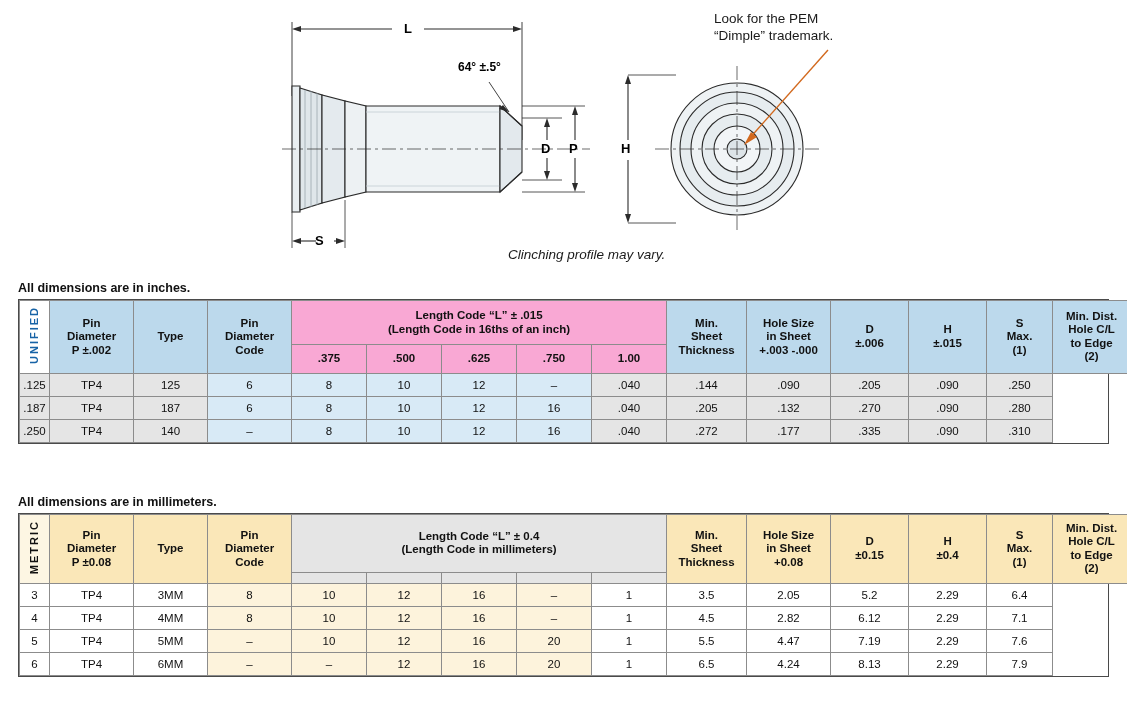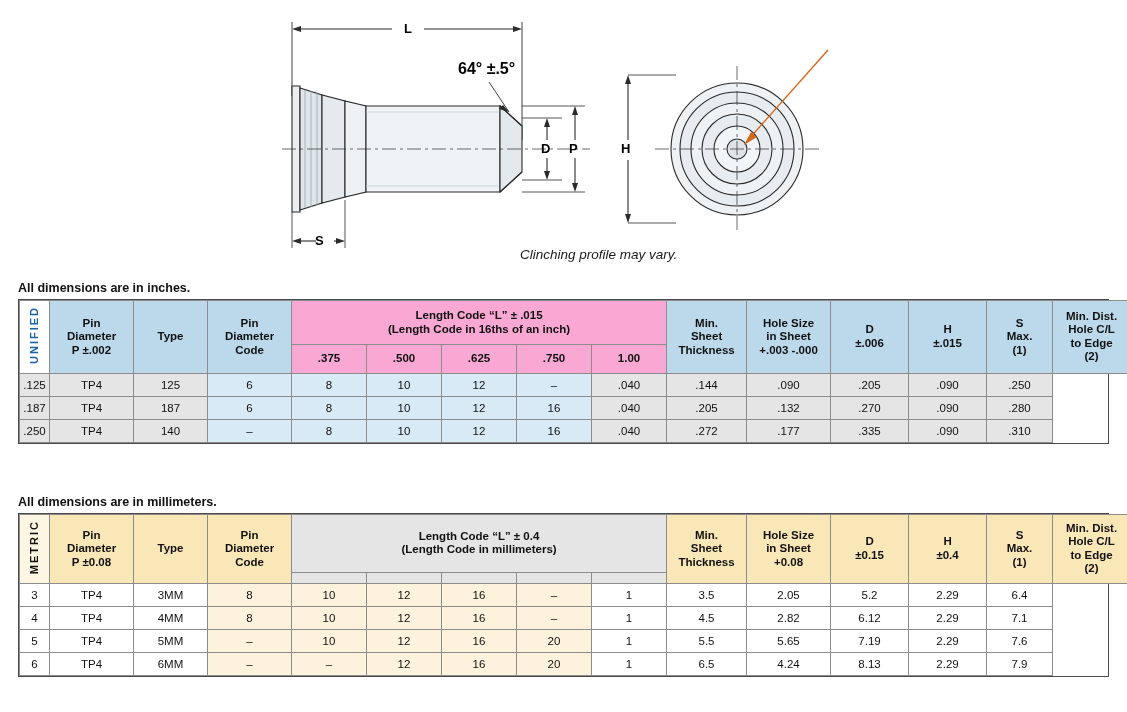--- a/index.html
+++ b/index.html
@@ -27,34 +27,34 @@
     position: absolute;
     left: 714px; top: 10px;
     font-size: 13.5px;
     line-height: 17px;
     color: #1a1a1a;
     text-align: left;
     white-space: nowrap;
   }
   .clinch-note {
     position: absolute;
-    left: 520px; top: 247px;
+    left: 508px; top: 247px;
     font-size: 13.5px;
     font-style: italic;
     color: #1a1a1a;
     white-space: nowrap;
   }
 
   .dim-label {
     position: absolute;
     font-size: 13px;
     font-weight: bold;
     color: #000;
   }
-  .dim-label.small { font-size: 16px; }
+  .dim-label.small { font-size: 12px; }
 
   
   .caption {
     position: absolute;
     font-size: 12.5px;
     font-weight: bold;
     color: #111;
   }
   #caption-inch { left: 18px; top: 281px; }
   #caption-mm   { left: 18px; top: 495px; }
@@ -194,20 +194,24 @@
       <line x1="628" y1="79" x2="628" y2="140"></line>
       <line x1="628" y1="160" x2="628" y2="219"></line>
       <polygon points="628,75 625,84 631,84" fill="#2b2b2b" stroke="none"></polygon>
       <polygon points="628,223 625,214 631,214" fill="#2b2b2b" stroke="none"></polygon>
 
       <line x1="828" y1="50" x2="748" y2="140" stroke="#d2691e" stroke-width="1.4"></line>
       <polygon points="744,145 757,137 751,132" fill="#d2691e" stroke="none"></polygon>
     </g>
   </svg>
 
+  <div class="note-text">
+    <span>Look for the PEM</span><br>
+    <span>“Dimple” trademark.</span>
+  </div>
 
   <div class="clinch-note">Clinching profile may vary.</div>
 
   <div class="dim-label" style="left:404px; top:21px;">L</div>
   <div class="dim-label small" style="left:458px; top:60px;">64° ±.5°</div>
   <div class="dim-label" style="left:541px; top:141px;">D</div>
   <div class="dim-label" style="left:569px; top:141px;">P</div>
   <div class="dim-label" style="left:621px; top:141px;">H</div>
   <div class="dim-label" style="left:315px; top:233px;">S</div>
 </div>
@@ -459,21 +463,21 @@
         <td class="m-body">5</td>
         <td class="m-body">TP4</td>
         <td class="m-body">5MM</td>
         <td class="m-body-code">–</td>
         <td class="m-body-code">10</td>
         <td class="m-body-code">12</td>
         <td class="m-body-code">16</td>
         <td class="m-body-code">20</td>
         <td class="m-body">1</td>
         <td class="m-body">5.5</td>
-        <td class="m-body">5.65</td>
+        <td class="m-body">4.47</td>
         <td class="m-body">7.19</td>
         <td class="m-body">2.29</td>
         <td class="m-body">7.6</td>
       </tr>
       <tr>
         <td class="m-body">6</td>
         <td class="m-body">TP4</td>
         <td class="m-body">6MM</td>
         <td class="m-body-code">–</td>
         <td class="m-body-code">–</td>

